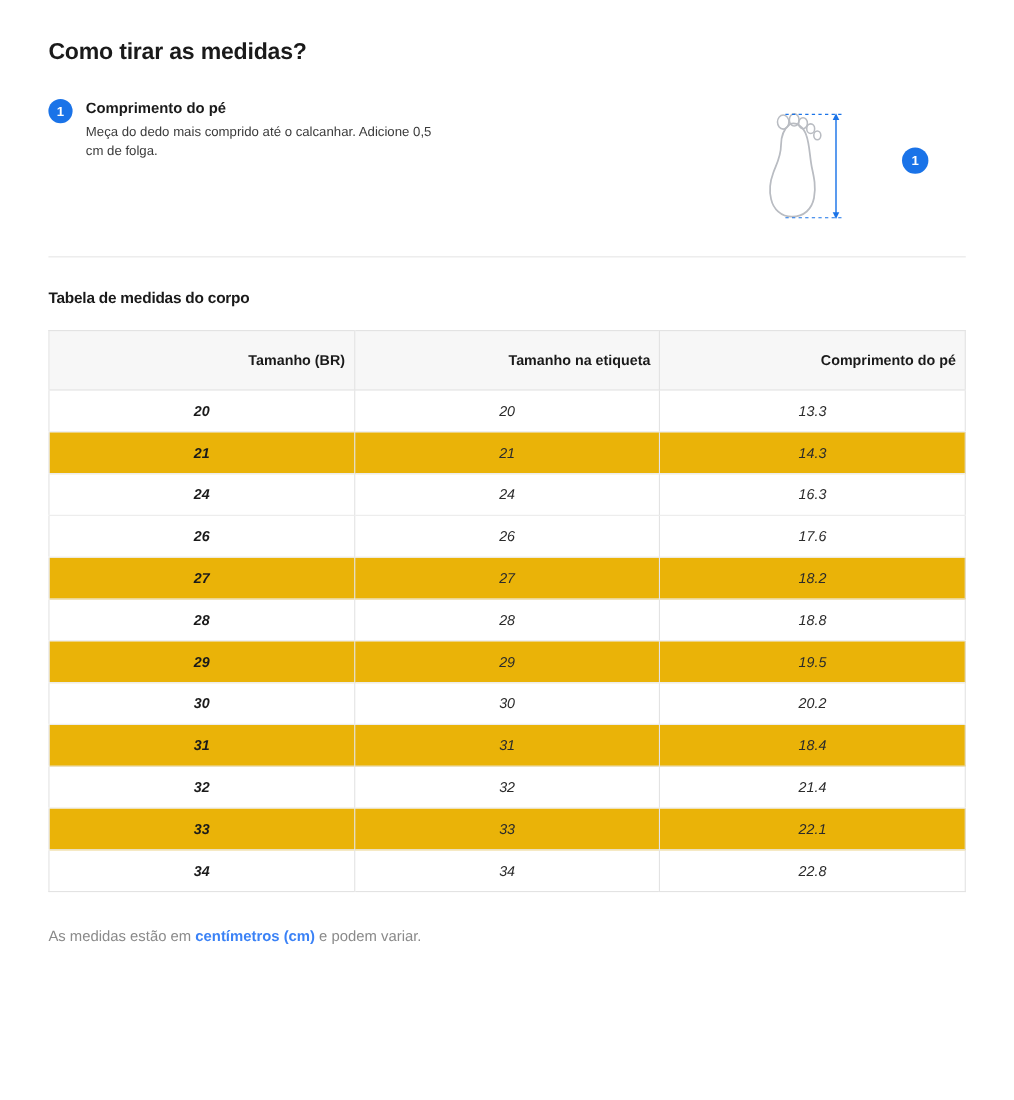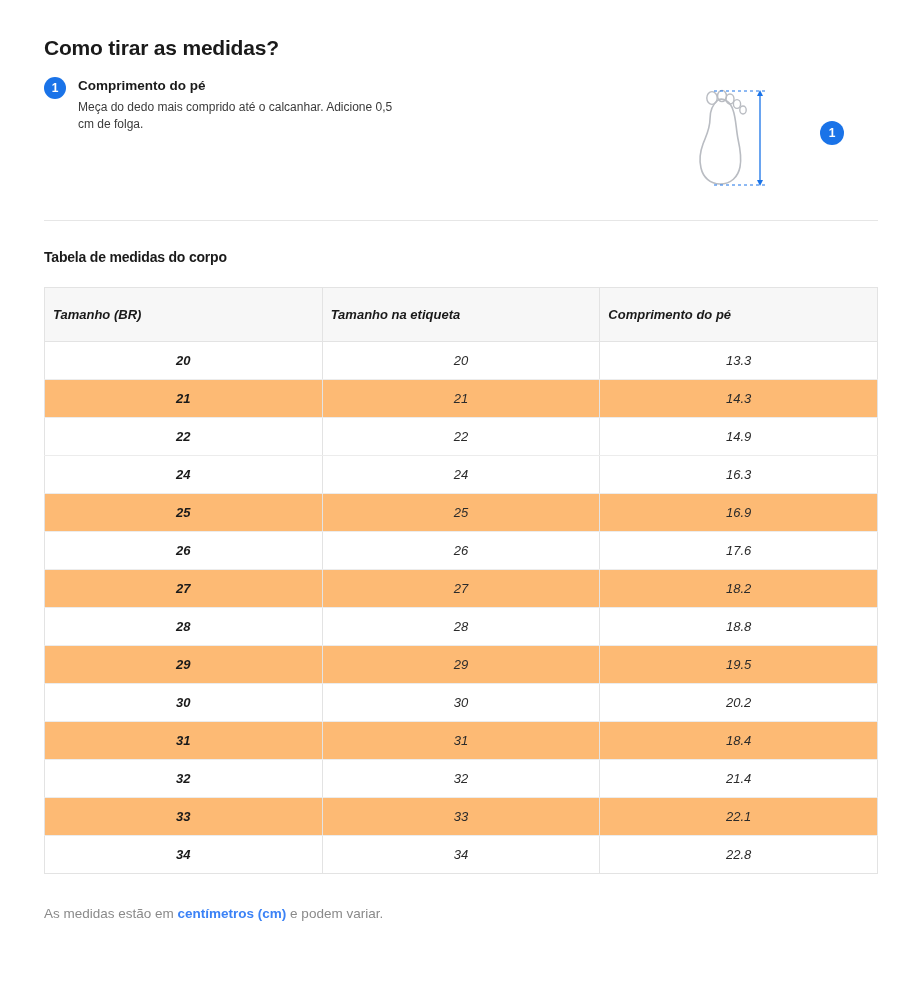--- a/index.html
+++ b/index.html
@@ -21,21 +21,21 @@
     box-sizing: border-box;
     padding: 36px 44px 0 44px;
   }
 
   
   .section-title {
     font-size: 21px;
     font-weight: bold;
     color: #1a1a1a;
     letter-spacing: -0.2px;
-    margin: 0 0 16px 0;
+    margin: 0 0 29px 0;
   }
   .howto {
     position: relative;
     display: flex;
     align-items: flex-start;
     min-height: 118px;
   }
   .howto-left {
     display: flex;
     align-items: flex-start;
@@ -114,39 +114,38 @@
     border-collapse: collapse;
     border: 1px solid #e3e3e3;
     table-layout: fixed;
   }
   table.size-table th {
     background: #f7f7f7;
     font-size: 13px;
     font-weight: bold;
     color: #1a1a1a;
     padding: 19px 8px;
-    text-align: left;
+    text-align: right;
     border-right: 1px solid #e3e3e3;
     border-bottom: 1px solid #e3e3e3;
-    font-style: italic;
   }
   table.size-table th:last-child { border-right: 0; }
   table.size-table td {
     font-size: 13px;
     padding: 11px 8px;
     text-align: center;
     color: #2b2b2b;
     border-right: 1px solid #e3e3e3;
     border-bottom: 1px solid #ececec;
     font-style: italic;
   }
   table.size-table td:last-child { border-right: 0; }
   table.size-table tr:last-child td { border-bottom: 0; text-align: center; }
   table.size-table td.col-0 { font-weight: bold; color: #1a1a1a; }
-  table.size-table tbody tr.alt td { background: #fdba74; }
+  table.size-table tbody tr.alt td { background: #eab308; }
 
   
   .footnote {
     margin-top: 32px;
     padding-bottom: 28px;
     font-size: 13.5px;
     color: #8a8a8a;
   }
   .footnote b { color: #3b82f6; }
 </style>
@@ -205,34 +204,24 @@
           <td class="col-0">20</td>
           <td class="col-1">20</td>
           <td class="col-2">13.3</td>
         </tr>
         <tr class="alt">
           <td class="col-0">21</td>
           <td class="col-1">21</td>
           <td class="col-2">14.3</td>
         </tr>
         <tr>
-          <td class="col-0">22</td>
-          <td class="col-1">22</td>
-          <td class="col-2">14.9</td>
-        </tr>
-        <tr>
           <td class="col-0">24</td>
           <td class="col-1">24</td>
           <td class="col-2">16.3</td>
         </tr>
-        <tr class="alt">
-          <td class="col-0">25</td>
-          <td class="col-1">25</td>
-          <td class="col-2">16.9</td>
-        </tr>
         <tr>
           <td class="col-0">26</td>
           <td class="col-1">26</td>
           <td class="col-2">17.6</td>
         </tr>
         <tr class="alt">
           <td class="col-0">27</td>
           <td class="col-1">27</td>
           <td class="col-2">18.2</td>
         </tr>

